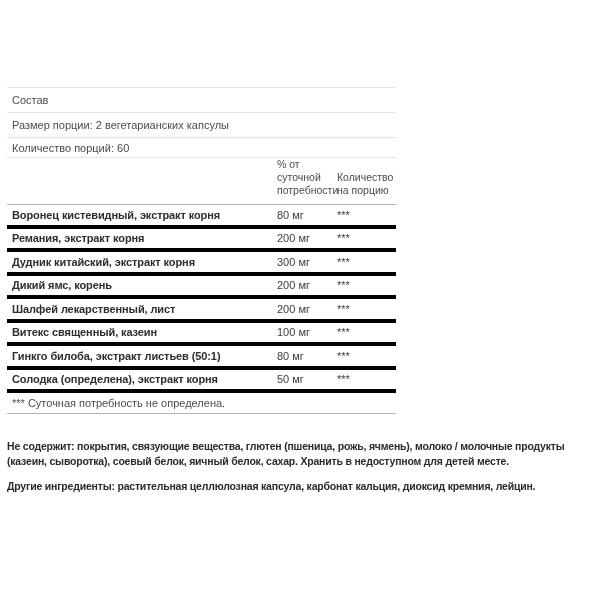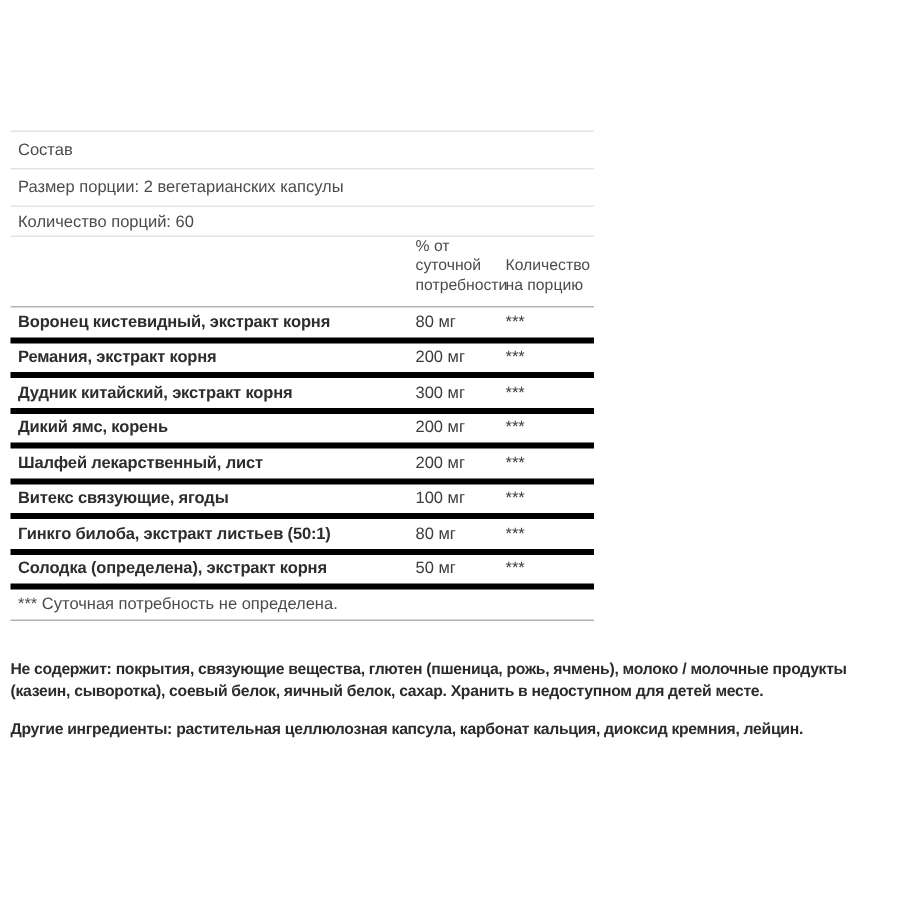--- a/index.html
+++ b/index.html
@@ -96,21 +96,21 @@
         <div class="dv">***</div>
       </div>
 
       <div class="trow">
         <div class="name">Шалфей лекарственный, лист</div>
         <div class="amount">200 мг</div>
         <div class="dv">***</div>
       </div>
 
       <div class="trow">
-        <div class="name">Витекс связующие, ягоды</div>
+        <div class="name">Витекс священный, казеин</div>
         <div class="amount">100 мг</div>
         <div class="dv">***</div>
       </div>
 
       <div class="trow">
         <div class="name">Гинкго билоба, экстракт листьев (50:1)</div>
         <div class="amount">80 мг</div>
         <div class="dv">***</div>
       </div>
 

